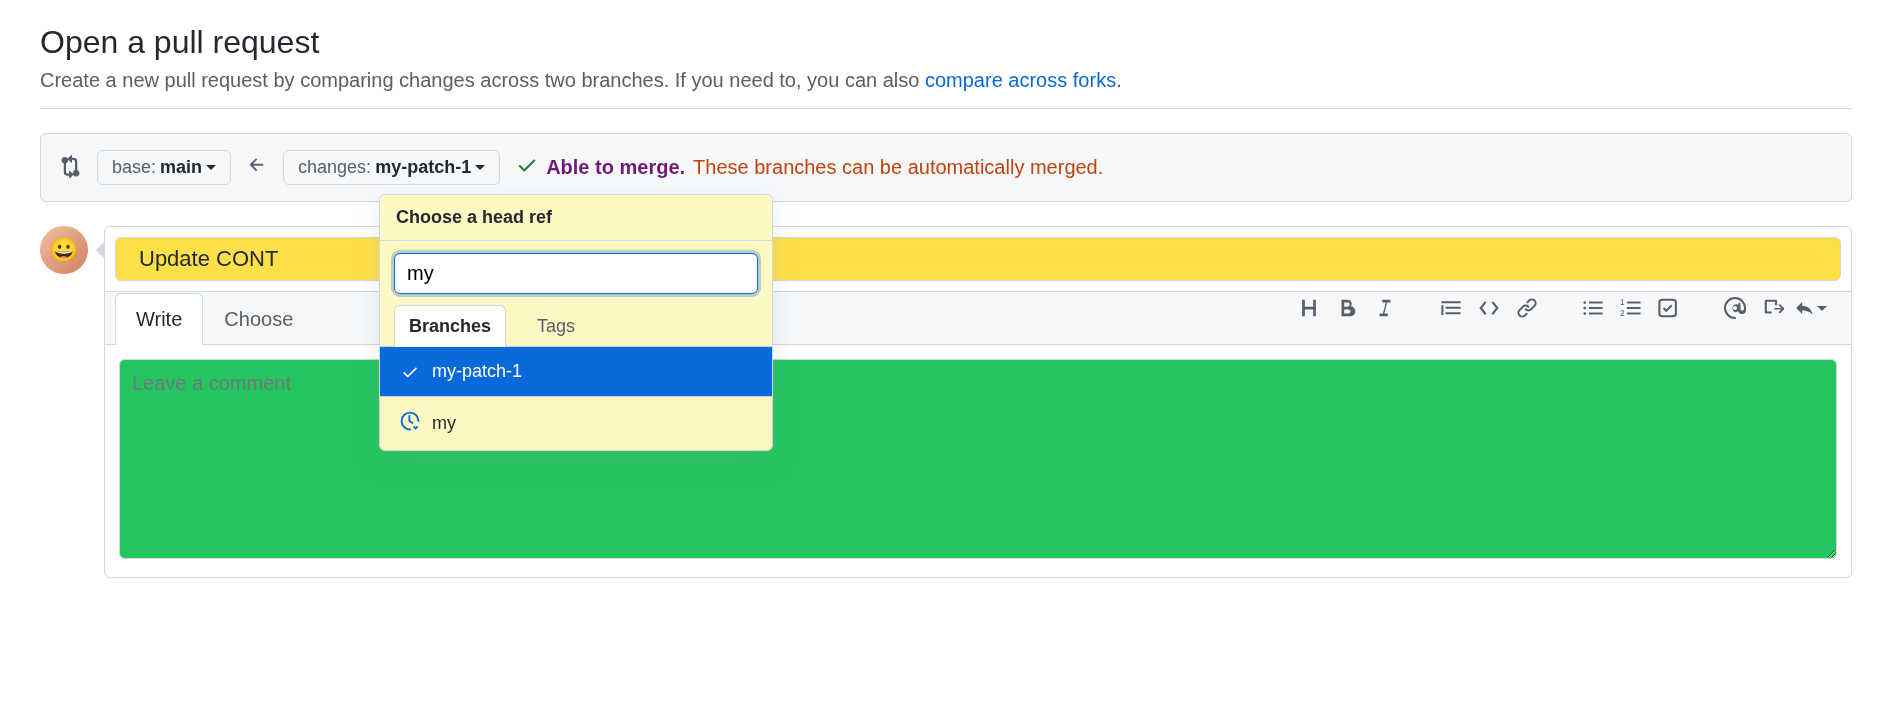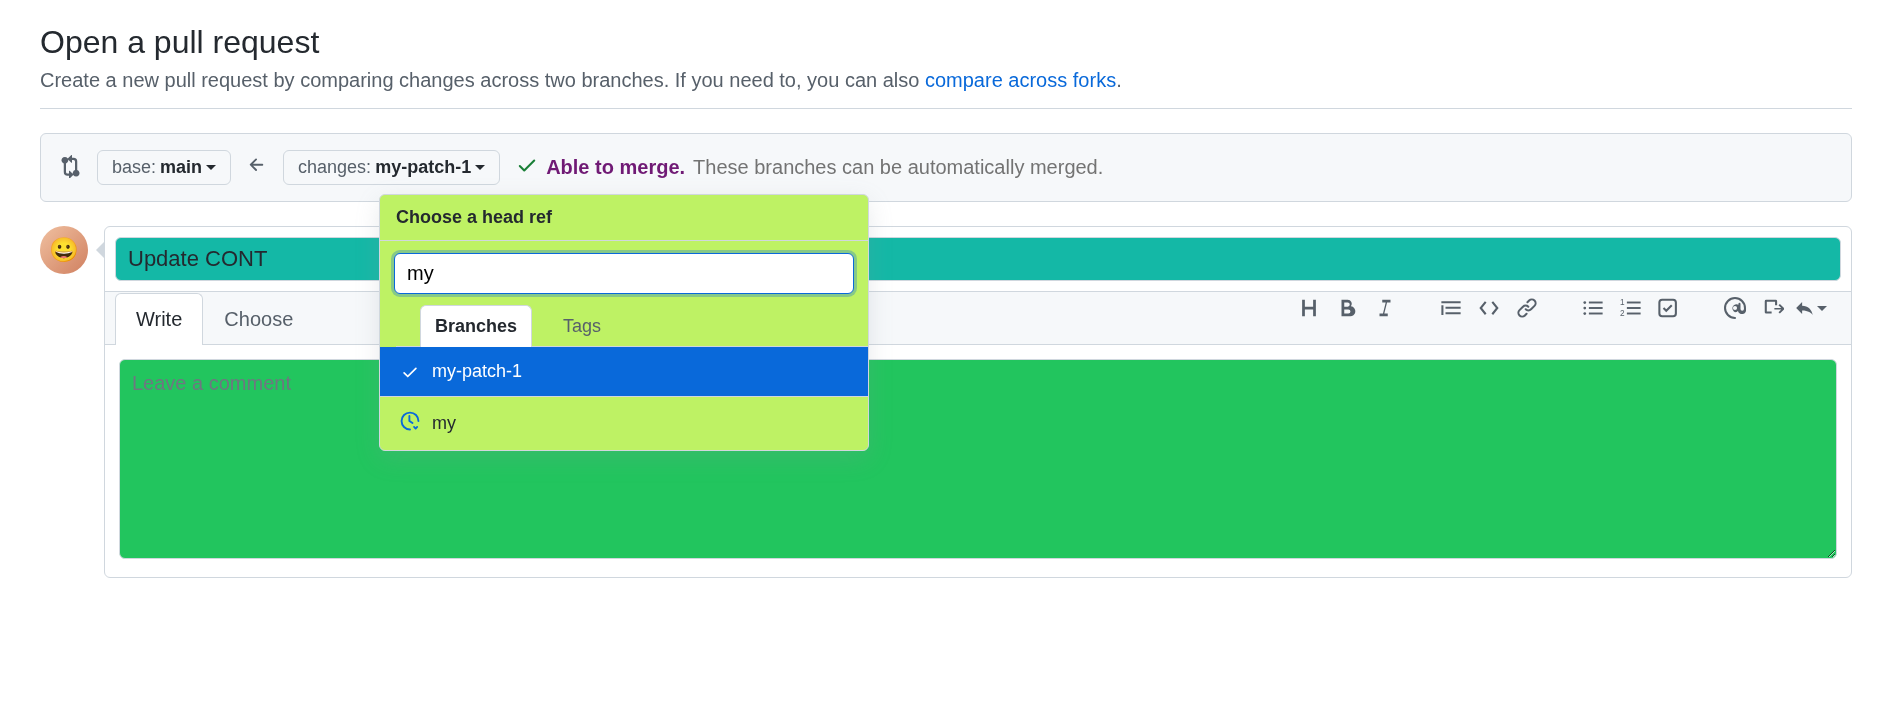--- a/index.html
+++ b/index.html
@@ -47,28 +47,28 @@
       font-size: 18px;
       color: #24292f;
       cursor: pointer;
     }
     .branch-btn .label-prefix { color: #57606a; }
     .branch-btn .branch-name { font-weight: 600; }
     .arrow-left { color: #57606a; font-size: 20px; }
     .merge-status { display: flex; align-items: center; gap: 8px; font-size: 20px; }
     .merge-status .check { color: #1a7f37; }
     .merge-status .able { color: #701a75; font-weight: 600; }
-    .merge-status .detail { color: #737373; }
+    .merge-status .detail { color: #c2410c; }
 
     .dropdown {
       position: absolute;
       top: 60px;
       left: 338px;
-      width: 490px;
-      background: #bef264;
+      width: 394px;
+      background: #fef9c3;
       border: 1px solid #d0d7de;
       border-radius: 6px;
       box-shadow: 0 8px 24px rgba(140,149,159,0.2);
       z-index: 100;
     }
     .dropdown-header {
       padding: 12px 16px;
       font-weight: 600;
       font-size: 18px;
       border-bottom: 1px solid #d0d7de;
@@ -79,23 +79,22 @@
       padding: 8px 12px;
       font-size: 20px;
       border: 1px solid #0969da;
       border-radius: 6px;
       outline: none;
       box-shadow: 0 0 0 3px rgba(9,105,218,0.3);
     }
     .dropdown-tabs {
       display: flex;
       gap: 16px;
-      padding: 0 24px;
+      padding: 0 14px;
       border-bottom: 1px solid #d0d7de;
-      margin-left: 16px;
     }
     .dropdown-tab {
       padding: 10px 14px;
       font-size: 18px;
       color: #57606a;
       cursor: pointer;
       border: 1px solid transparent;
       border-bottom: none;
       border-radius: 6px 6px 0 0;
       position: relative;
@@ -137,24 +136,24 @@
     }
     .comment-box::before {
       content:""; position:absolute; left:-9px; top:14px;
       width:0;height:0;border-top:9px solid transparent;border-bottom:9px solid transparent;
       border-right:9px solid #d0d7de;
     }
     .title-input-wrap { padding: 10px; }
     .title-input {
       width: 100%;
       font-size: 22px;
-      padding: 8px 12px;
-      border: 1px solid #d0d7de;
-      border-radius: 6px;
-      background: #14b8a6;
+      padding: 8px 23px;
+      border: 1px solid #d0d7de;
+      border-radius: 6px;
+      background: #fde047;
       color: #24292f;
     }
     .editor-tabs {
       display: flex;
       align-items: flex-start;
       justify-content: space-between;
       padding: 0 10px;
       background: #f6f8fa;
       border-top: 1px solid #d0d7de;
       border-bottom: 1px solid #d0d7de;

